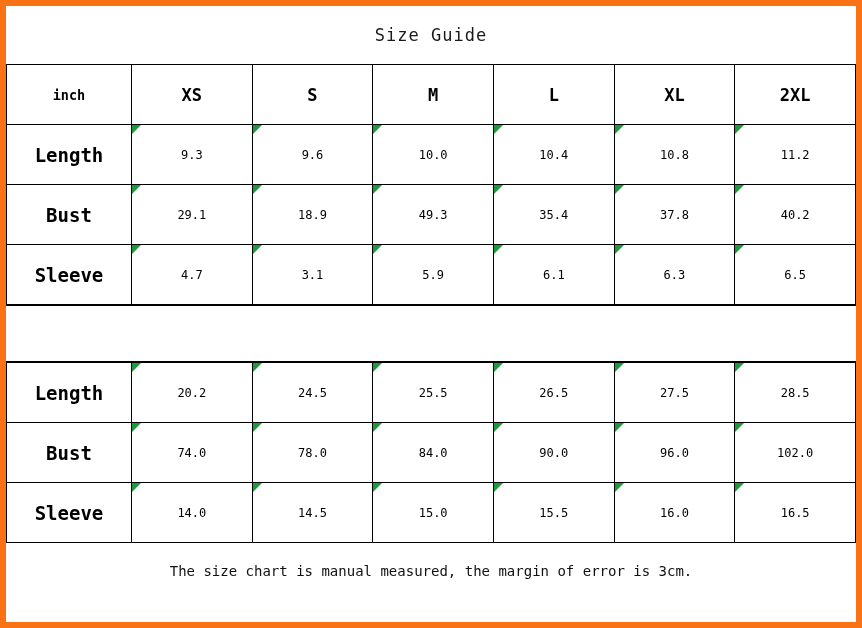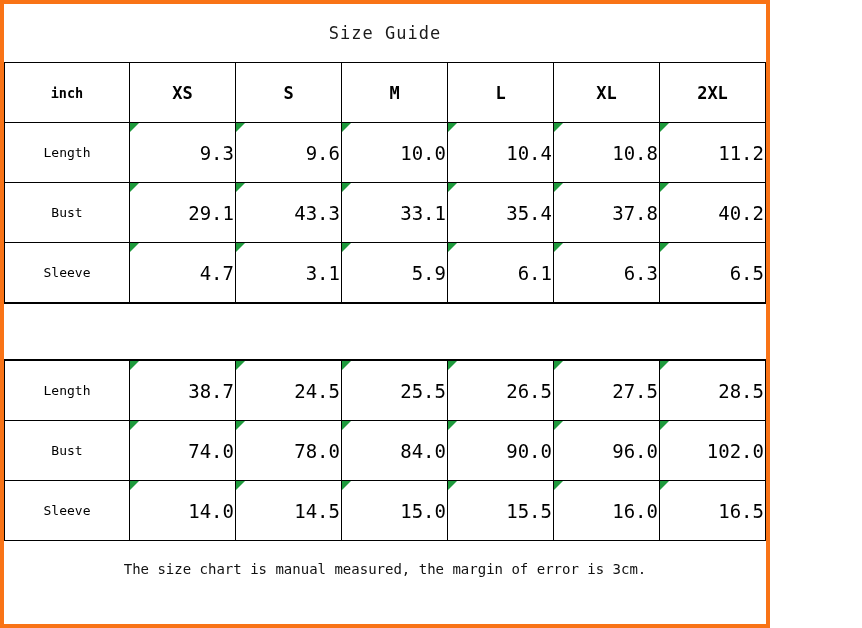--- a/index.html
+++ b/index.html
@@ -9,24 +9,24 @@
   body {
     width: 862px;
     height: 628px;
     background: #ffffff;
     font-family: "DejaVu Sans Mono", monospace;
     color: #000000;
     overflow: hidden;
   }
   .page {
     position: relative;
-    width: 770px;
+    width: 862px;
     height: 628px;
     box-sizing: border-box;
-    border: 4px solid #f97316;
+    border: 6px solid #f97316;
   }
   .title {
     height: 58px;
     line-height: 58px;
     text-align: center;
     font-size: 17px;
     letter-spacing: 1px;
     color: #1a1a1a;
   }
   table.size-table {
@@ -44,27 +44,26 @@
   }
   table.size-table td.head-label {
     font-weight: bold;
     font-size: 13.5px;
   }
   table.size-table td.head-size {
     font-weight: bold;
     font-size: 17px;
   }
   table.size-table td.row-label {
-    font-weight: normal;
-    font-size: 13px;
+    font-weight: bold;
+    font-size: 19px;
   }
   table.size-table td.value {
     font-weight: normal;
-    font-size: 19px;
-    text-align: right;
+    font-size: 12px;
   }
   
   td.mark::before {
     content: "";
     position: absolute;
     left: 0px;
     top: 0px;
     width: 0;
     height: 0;
     border-left: 9px solid #1e9a3c;
@@ -108,22 +107,22 @@
         <td class="value mark">9.3</td>
         <td class="value mark">9.6</td>
         <td class="value mark">10.0</td>
         <td class="value mark">10.4</td>
         <td class="value mark">10.8</td>
         <td class="value mark">11.2</td>
       </tr>
       <tr>
         <td class="row-label col-label">Bust</td>
         <td class="value mark">29.1</td>
-        <td class="value mark">43.3</td>
-        <td class="value mark">33.1</td>
+        <td class="value mark">18.9</td>
+        <td class="value mark">49.3</td>
         <td class="value mark">35.4</td>
         <td class="value mark">37.8</td>
         <td class="value mark">40.2</td>
       </tr>
       <tr>
         <td class="row-label col-label">Sleeve</td>
         <td class="value mark">4.7</td>
         <td class="value mark">3.1</td>
         <td class="value mark">5.9</td>
         <td class="value mark">6.1</td>
@@ -132,21 +131,21 @@
       </tr>
     </tbody>
   </table>
 
   <div class="spacer"></div>
 
   <table class="size-table">
     <tbody>
       <tr>
         <td class="row-label col-label">Length</td>
-        <td class="value mark">38.7</td>
+        <td class="value mark">20.2</td>
         <td class="value mark">24.5</td>
         <td class="value mark">25.5</td>
         <td class="value mark">26.5</td>
         <td class="value mark">27.5</td>
         <td class="value mark">28.5</td>
       </tr>
       <tr>
         <td class="row-label col-label">Bust</td>
         <td class="value mark">74.0</td>
         <td class="value mark">78.0</td>

